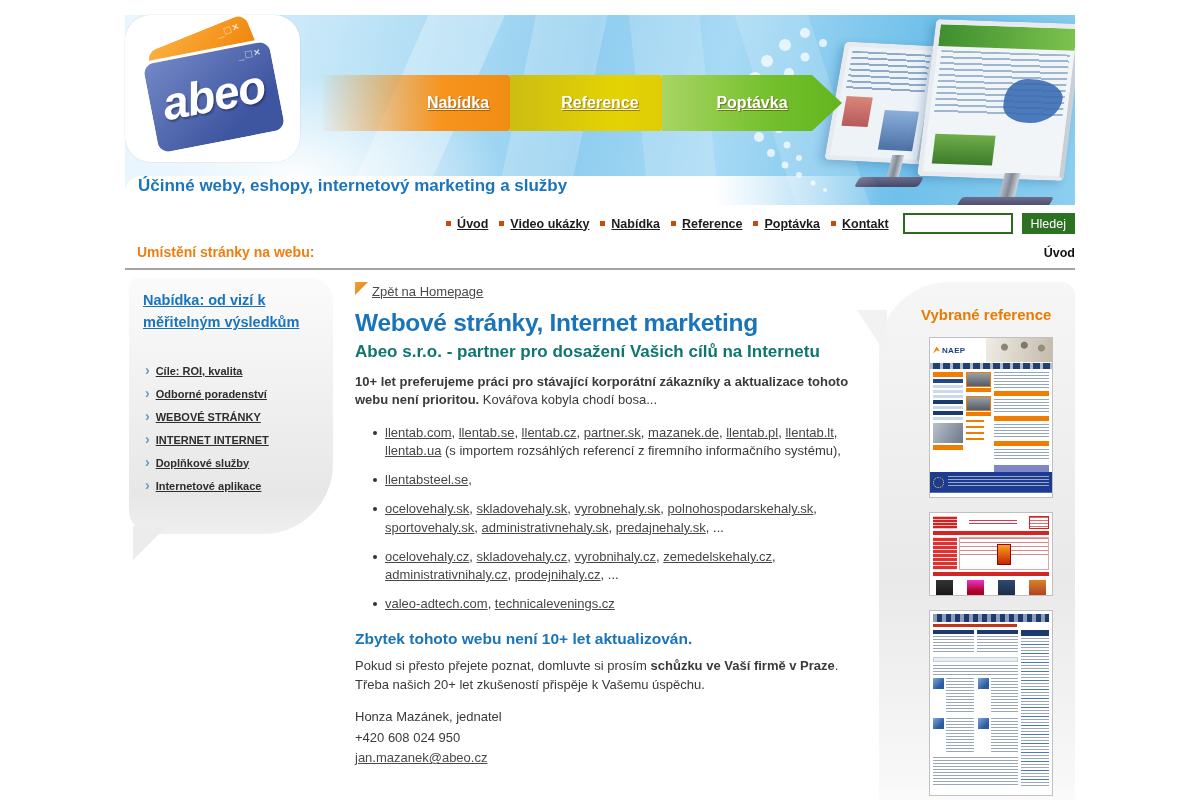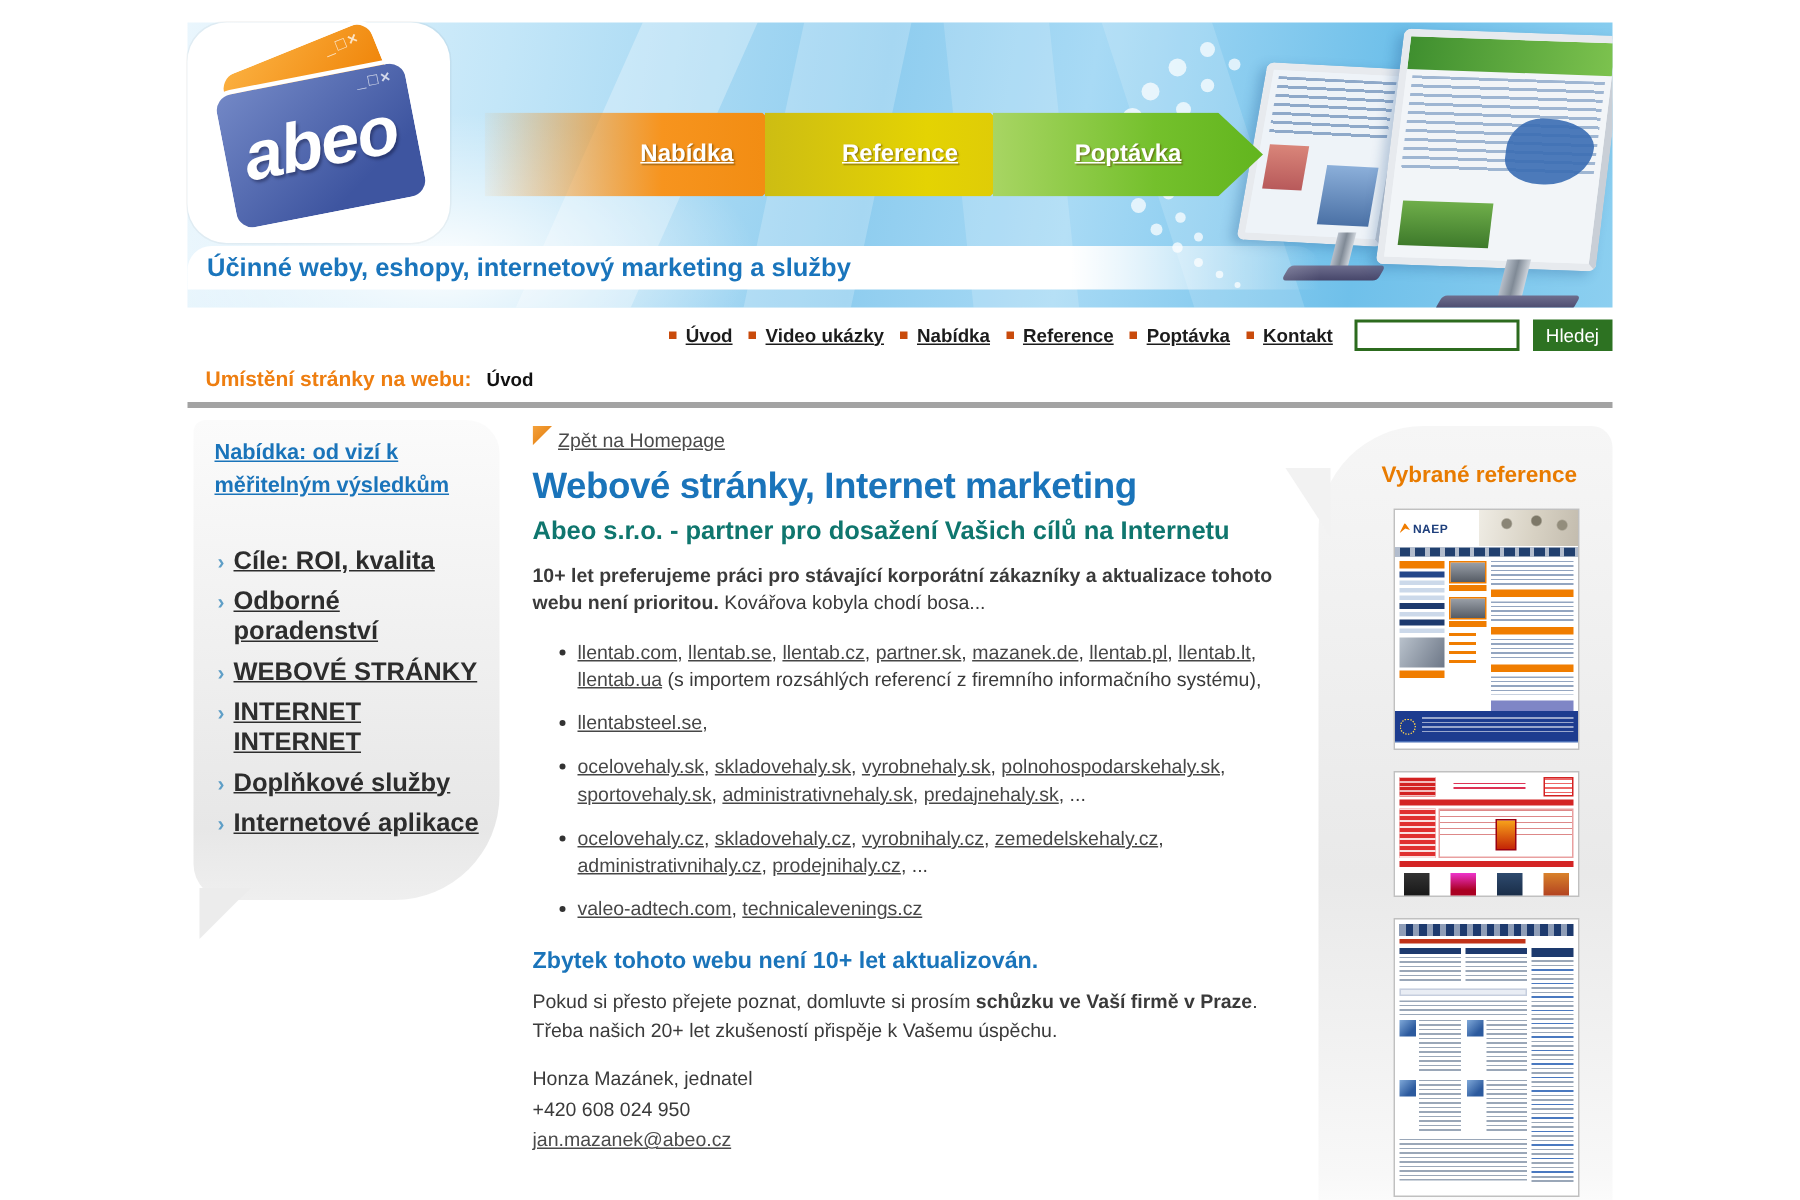--- a/index.html
+++ b/index.html
@@ -58,56 +58,56 @@
   .arrow-nav { position:absolute; left:198px; top:60px; height:56px; display:flex; z-index:3; }
   .arrow { height:56px; display:flex; align-items:center; justify-content:center; margin-right:-28px;
     clip-path:polygon(0 0, calc(100% - 30px) 0, 100% 50%, calc(100% - 30px) 100%, 0 100%); }
   .arrow a { color:#fff; font-weight:bold; font-size:16px; text-decoration:underline;
     text-shadow:1px 1px 1px rgba(90,60,0,.55); }
   .a-orange { width:215px; background:linear-gradient(90deg, rgba(247,148,30,.05), #f7941e 55%, #f08a0e); padding-left:55px; }
   .a-yellow { width:180px; background:linear-gradient(90deg,#cdbd13,#e4d303 60%,#dcc80a); }
   .a-green  { width:180px; background:linear-gradient(90deg,#a8d563,#74c02c 60%,#62b51e); }
 
   
-  .tagline { position:absolute; left:0; bottom:12px; width:755px; height:29px; z-index:5;
+  .tagline { position:absolute; left:0; bottom:0; width:755px; height:29px; z-index:5;
     background:linear-gradient(90deg,#ffffff 78%, rgba(255,255,255,0)); border-radius:16px 16px 0 0;
-    display:flex; align-items:center; padding-left:13px; }
+    display:flex; align-items:flex-start; padding-left:13px; }
   .tagline span { color:#1a75bc; font-weight:bold; font-size:17px; }
 
   
   .toolbar { display:flex; align-items:center; justify-content:flex-end; height:32px; padding-top:5px; }
   .tb-link { display:flex; align-items:center; margin-left:11px; }
   .bullet { width:5px; height:5px; background:#c94b0c; margin-right:6px; }
   .tb-link a { color:#1c1c1c; font-weight:bold; font-size:12.5px; text-decoration:underline; }
   .search-input { width:110px; height:21px; border:2px solid #2c6b1e; margin-left:14px; font-size:12px; padding:0 3px; }
   .search-btn { height:21px; margin-left:9px; background:#2d7222; color:#fff; border:none;
     font-size:12.5px; padding:0 9px; cursor:pointer; }
 
   
-  .breadcrumb { border-bottom:4px solid #a3a3a3; padding:7px 0 8px 12px; display:flex; align-items:baseline; }
+  .breadcrumb { border-bottom:2px solid #a3a3a3; padding:7px 0 8px 12px; display:flex; align-items:baseline;justify-content:space-between; }
   .bc-label { color:#ee7e10; font-weight:bold; font-size:14px; }
   .bc-current { color:#111; font-weight:bold; font-size:12.5px; margin-left:10px; }
 
   
   .content { display:flex; margin-top:8px; }
   .left-col { width:208px; flex:none; }
   .main-col { flex:1; padding:6px 24px 0 22px; color:#3a3a3a; }
   .right-col { width:196px; flex:none; position:relative; }
 
   
   .bubble-left { position:relative; margin-left:4px; padding:12px 10px 34px 14px;
     background:linear-gradient(180deg,#fbfbfb,#e7e7e7 85%, #efefef); border-radius:8px 22px 70px 24px; }
   .bubble-left:after { content:""; position:absolute; left:4px; bottom:-26px; width:0; height:0;
     border-top:34px solid #ececec; border-right:34px solid transparent; }
   .sb-heading { display:block; color:#1a74ba; font-weight:bold; font-size:14.5px; line-height:1.5;
     text-decoration:underline; margin-bottom:28px; }
   .sb-list { list-style:none; margin:0; padding:0 0 0 2px; }
   .sb-list li { display:flex; align-items:baseline; margin-bottom:7px; }
   .chev { color:#5f9fc7; font-weight:bold; font-size:14px; margin-right:6px; }
-  .sb-list a { color:#2d2d2d; font-weight:bold; font-size:17px; text-decoration:underline; }
+  .sb-list a { color:#2d2d2d; font-weight:bold; font-size:11px; text-decoration:underline; }
 
   
   .back-row { display:flex; align-items:center; margin-bottom:10px; }
   .back-icon { width:13px; height:13px; margin-right:4px; margin-top:-6px;
     background:linear-gradient(135deg,#f5a23c,#e07807); clip-path:polygon(0 0, 100% 0, 0 100%); }
   .back-row a { color:#4a4a4a; font-size:13px; text-decoration:underline; }
   h1 { color:#1a74ba; font-size:24.5px; margin:0 0 5px 0; letter-spacing:-.3px; }
   h2 { color:#0f766e; font-size:17px; margin:0 0 11px 0; }
   .main-col p { font-size:13px; line-height:1.42; margin:0 0 14px 0; }
   h3 { color:#1a74ba; font-size:15.5px; margin:17px 0 9px 0; }

